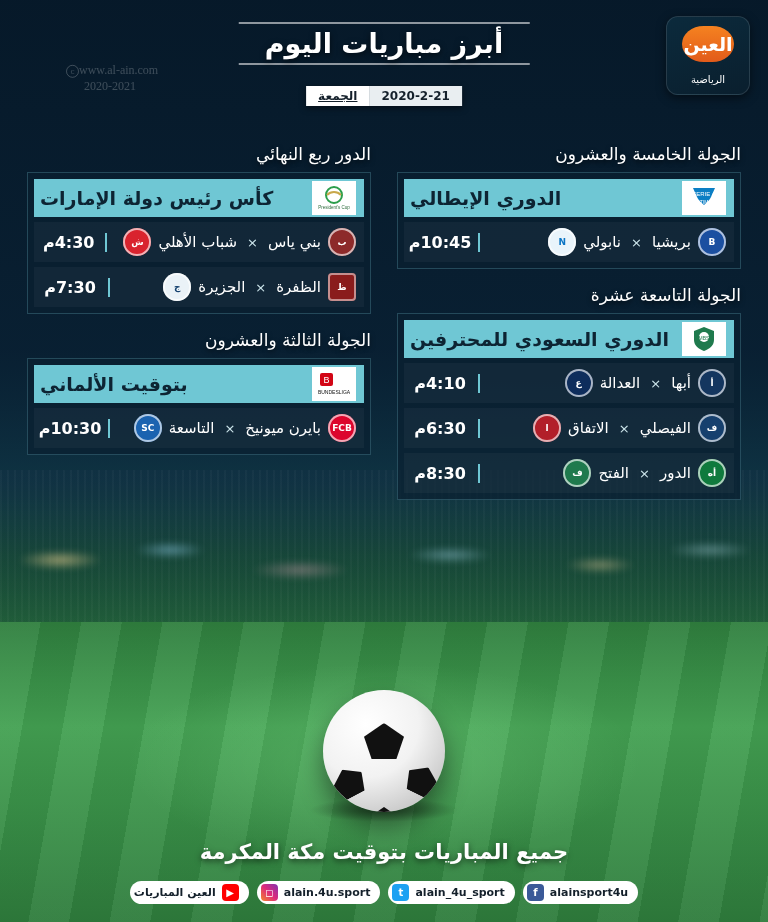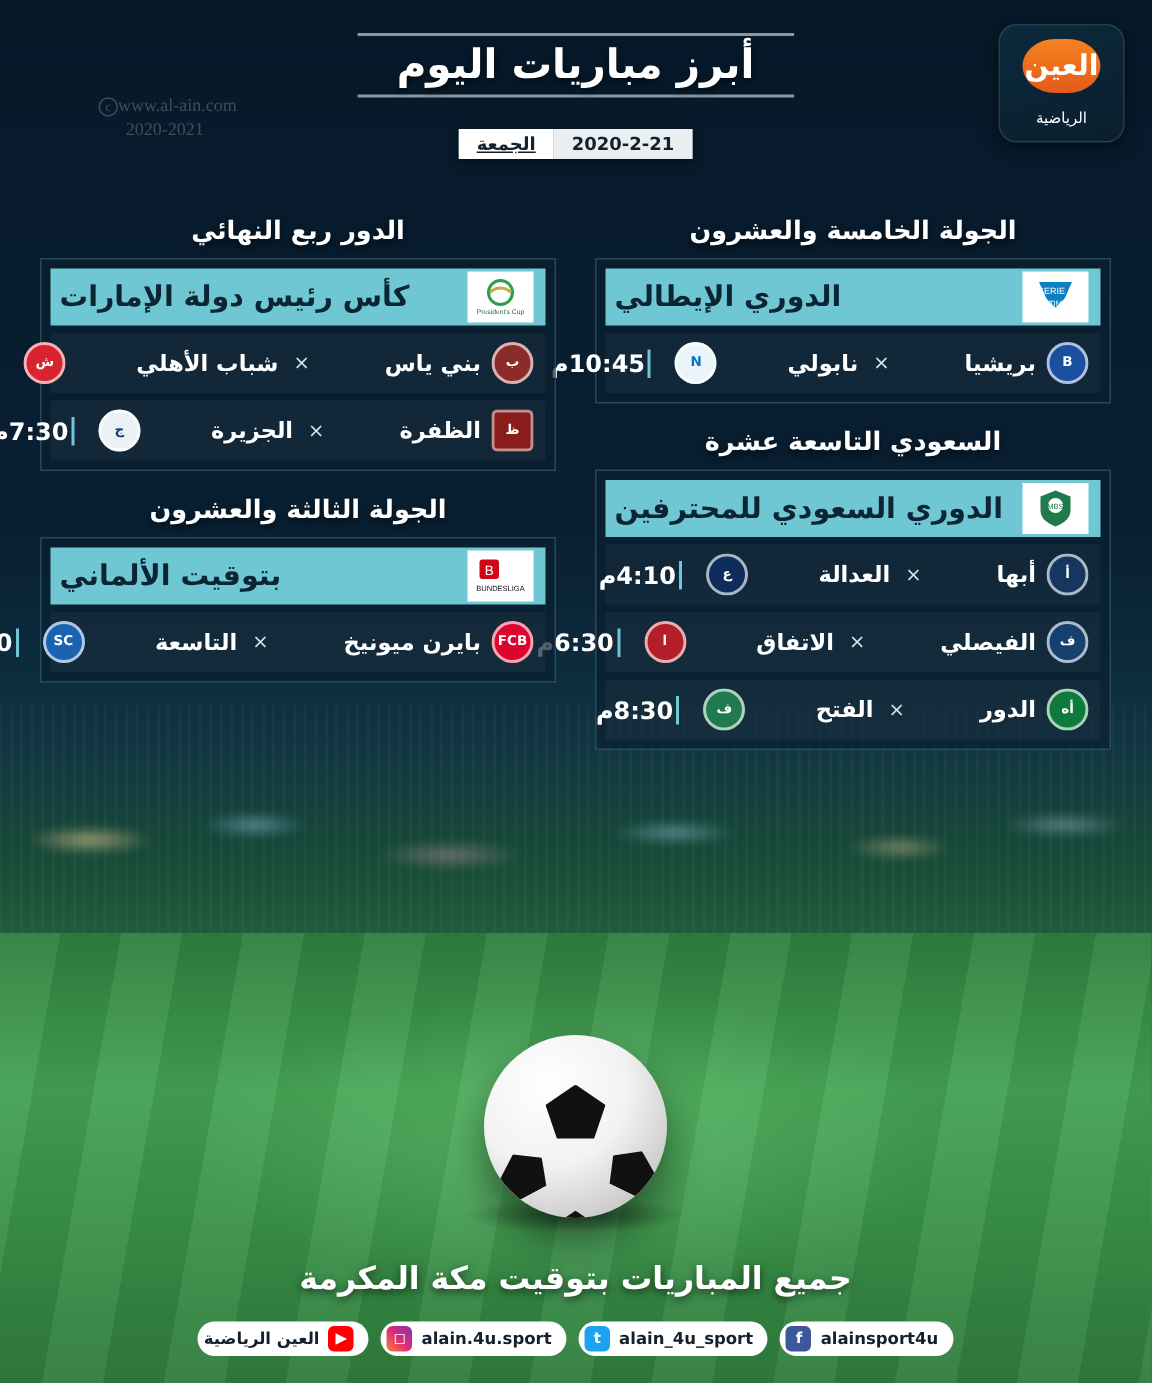--- a/index.html
+++ b/index.html
@@ -106,21 +106,21 @@
 
   
   .columns {
     position:absolute; top: 132px; left: 0; right: 0;
     display:flex; justify-content:center; gap: 26px;
     padding: 0 18px;
   }
   .col { width: 344px; display:flex; flex-direction:column; gap: 4px; }
 
   .section-title {
-    text-align:center; color:#ffffff; font-size: 17px; font-weight:bold;
+    color:#ffffff; font-size: 17px; font-weight:normal;
     margin: 12px 0 8px 0;
     text-shadow: 0 2px 5px rgba(0,0,0,.6);
   }
 
   .card {
     background: rgba(10,32,48,0.72);
     border: 1px solid rgba(120,200,215,0.25);
     padding: 6px;
   }
   .league-bar {
@@ -147,21 +147,21 @@
     border-right: 2px solid #6fc7d4;
     padding-right: 2px;
   }
   .teams {
     flex:1; display:flex; align-items:center; justify-content:flex-start;
     gap: 8px; padding: 0 8px;
   }
   .team {
     display:flex; align-items:center; gap: 7px;
   }
-  .team-name { color:#ffffff; font-size: 15px; font-weight:bold; white-space:nowrap;margin-left:40px; }
+  .team-name { color:#ffffff; font-size: 15px; font-weight:normal; white-space:nowrap; }
   .vs { color:#cfe8ee; font-size: 13px; padding: 0 2px; }
   .crest {
     width: 28px; height: 28px; border-radius: 50%;
     display:flex; align-items:center; justify-content:center;
     font-size: 9px; color:#fff; font-weight:bold;
     box-shadow: inset 0 0 0 2px rgba(255,255,255,0.65);
     flex: none;
   }
   .crest.sq { border-radius: 4px; box-shadow: inset 0 0 0 2px rgba(255,255,255,0.5); }
   .spacer { flex: 1; }
@@ -290,21 +290,21 @@
                 <span class="crest" style="background:#e9f4fb;color:#0a74c4">N</span>
               </div>
               <span class="spacer"></span>
             </div>
             <div class="time">10:45م</div>
           </div>
         </div>
       </div>
 
       <div>
-        <div class="section-title">السعودي التاسعة عشرة</div>
+        <div class="section-title">الجولة التاسعة عشرة</div>
         <div class="card">
           <div class="league-bar">
             <div class="league-badge">
               <svg width="30" height="28" viewBox="0 0 30 28">
                 <path d="M15 2l10 4v9c0 6-5 9-10 11C10 24 5 21 5 15V6z" fill="#1f7a4d"></path>
                 <circle cx="15" cy="12" r="5" fill="#fff"></circle>
                 <text x="15" y="14.5" font-size="5" fill="#1f7a4d" text-anchor="middle" font-family="Liberation Sans">MBS</text>
               </svg>
             </div>
             <div class="league-name">الدوري السعودي للمحترفين</div>
@@ -463,17 +463,17 @@
     <div class="chip">
       <span class="ic tw">t</span>
       <span>alain_4u_sport</span>
     </div>
     <div class="chip">
       <span class="ic ig">◻</span>
       <span>alain.4u.sport</span>
     </div>
     <div class="chip rtl">
       <span class="ic yt">▶</span>
-      <span>العين الرياضية</span>
+      <span>العين المباريات</span>
     </div>
   </div>
 
 </div>
 
 </body></html>

